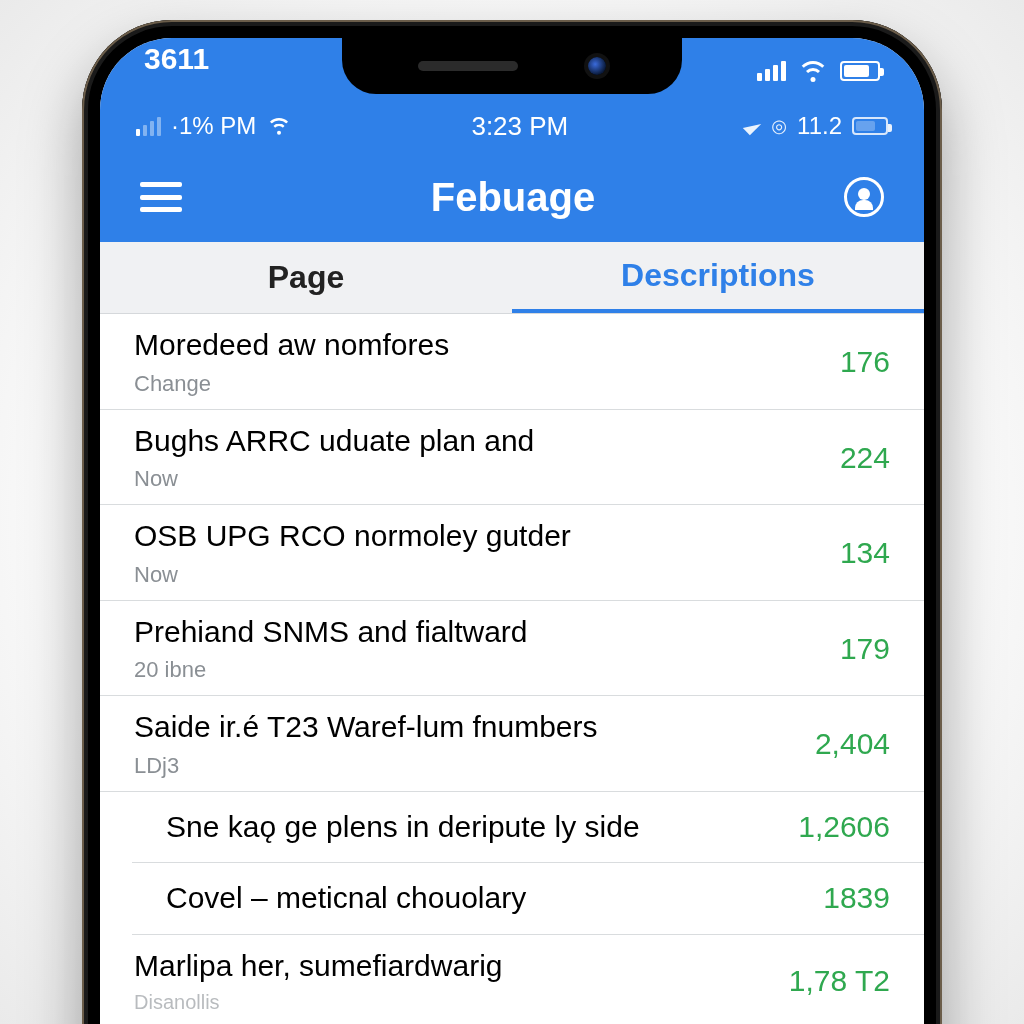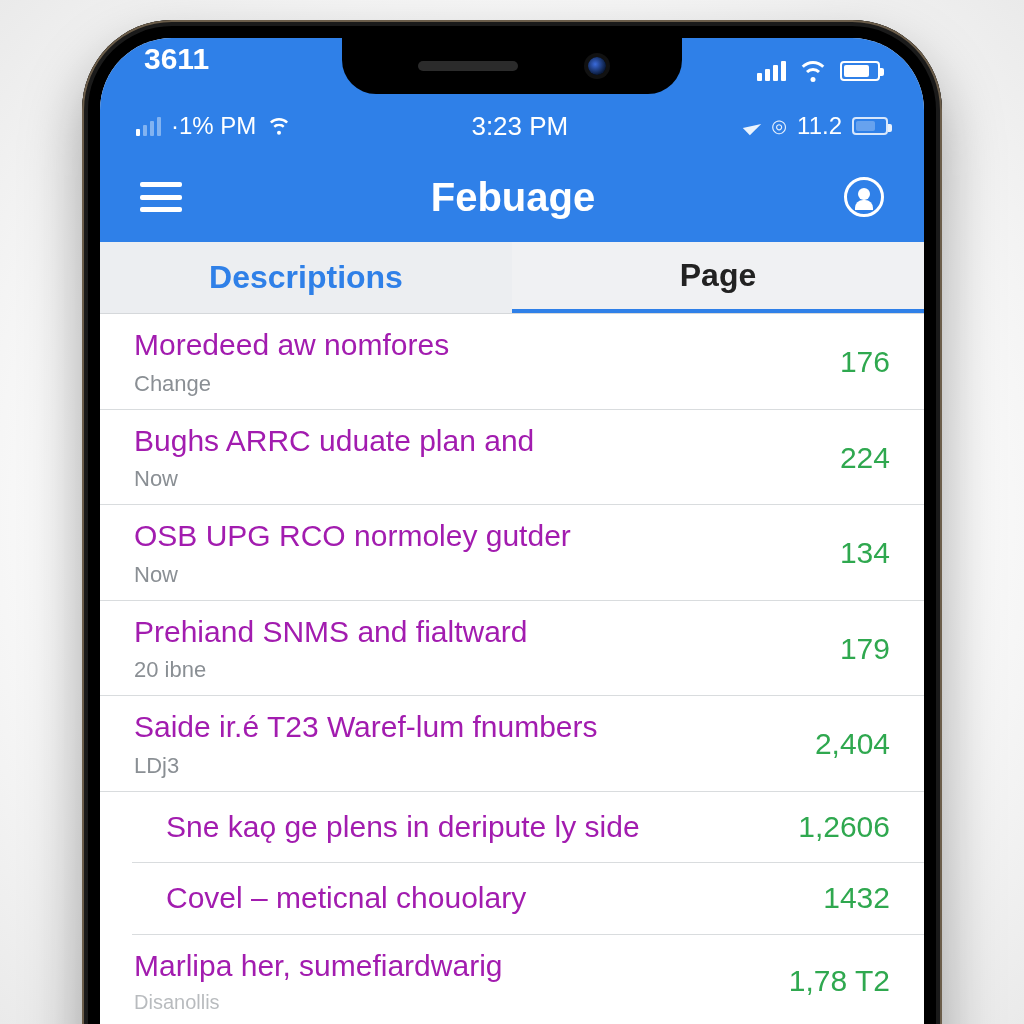--- a/index.html
+++ b/index.html
@@ -87,21 +87,21 @@
   
   .tabs { display:flex; height:72px; background:#fff; border-bottom:1px solid #d5d8db; }
   .tab { flex:1; display:flex; align-items:center; justify-content:center; font-size:32px; font-weight:600; color:#222; background:#f0f1f3; cursor:pointer; position:relative; }
   .tab.active { color:#2f80e8; background:#eceef1; }
   .tab:last-child { border-bottom: 4px solid #2f80e8; background:#f0f1f3; }
 
   
   .list { background:#fff; }
   .row { display:flex; align-items:center; justify-content:space-between; padding: 14px 34px 12px 34px; border-bottom:1px solid #d9dcde; cursor:pointer; }
   .row .left { flex:1; padding-right:12px; overflow:hidden; }
-  .row .title-t { font-size:30px; color:#a21caf; line-height:1.15; white-space:nowrap; overflow:hidden; text-overflow:ellipsis; }
+  .row .title-t { font-size:30px; color:#000000; line-height:1.15; white-space:nowrap; overflow:hidden; text-overflow:ellipsis; }
   .row .sub { font-size:22px; color:#8a8f94; margin-top:8px; }
   .row .page { font-size:30px; color:#2fa84f; font-weight:400; white-space:nowrap; }
   .row.compact { padding-top:18px; padding-bottom:18px;margin-left:32px; }
   .row.last .sub { font-size:20px; opacity:0.6; }
 </style>
 </head>
 <body>
 
 <div class="stage">
   <div class="phone">
@@ -164,26 +164,26 @@
             <span></span>
           </div>
         <div class="title">Febuage</div>
         <div class="profile-icon" style="position:relative">
           <span class="body"></span>
             <span class="torso"></span>
         </div>
       </div>
 
       <div class="tabs">
+        <div class="tab">
+          <span>Page</span>
+        </div>
         <div class="tab active">
           <span>Descriptions</span>
         </div>
-        <div class="tab">
-          <span>Page</span>
-        </div>
       </div>
 
       <div class="list">
         <div class="row">
           <div class="left">
             <div class="title-t">Moredeed aw nomfores</div>
             <div class="sub">Change</div>
           </div>
           <div class="page">176</div>
         </div>
@@ -218,21 +218,21 @@
         <div class="row compact">
           <div class="left">
             <div class="title-t">Sne kaǫ ge plens in deripute ly side</div>
           </div>
           <div class="page">1,2606</div>
         </div>
         <div class="row compact">
           <div class="left">
             <div class="title-t">Covel – meticnal chouolary</div>
           </div>
-          <div class="page">1432</div>
+          <div class="page">1839</div>
         </div>
         <div class="row last">
           <div class="left">
             <div class="title-t">Marlipa her, sumefiardwarig</div>
             <div class="sub">Disanollis</div>
           </div>
           <div class="page">1,78 T2</div>
         </div>
       </div>
 

